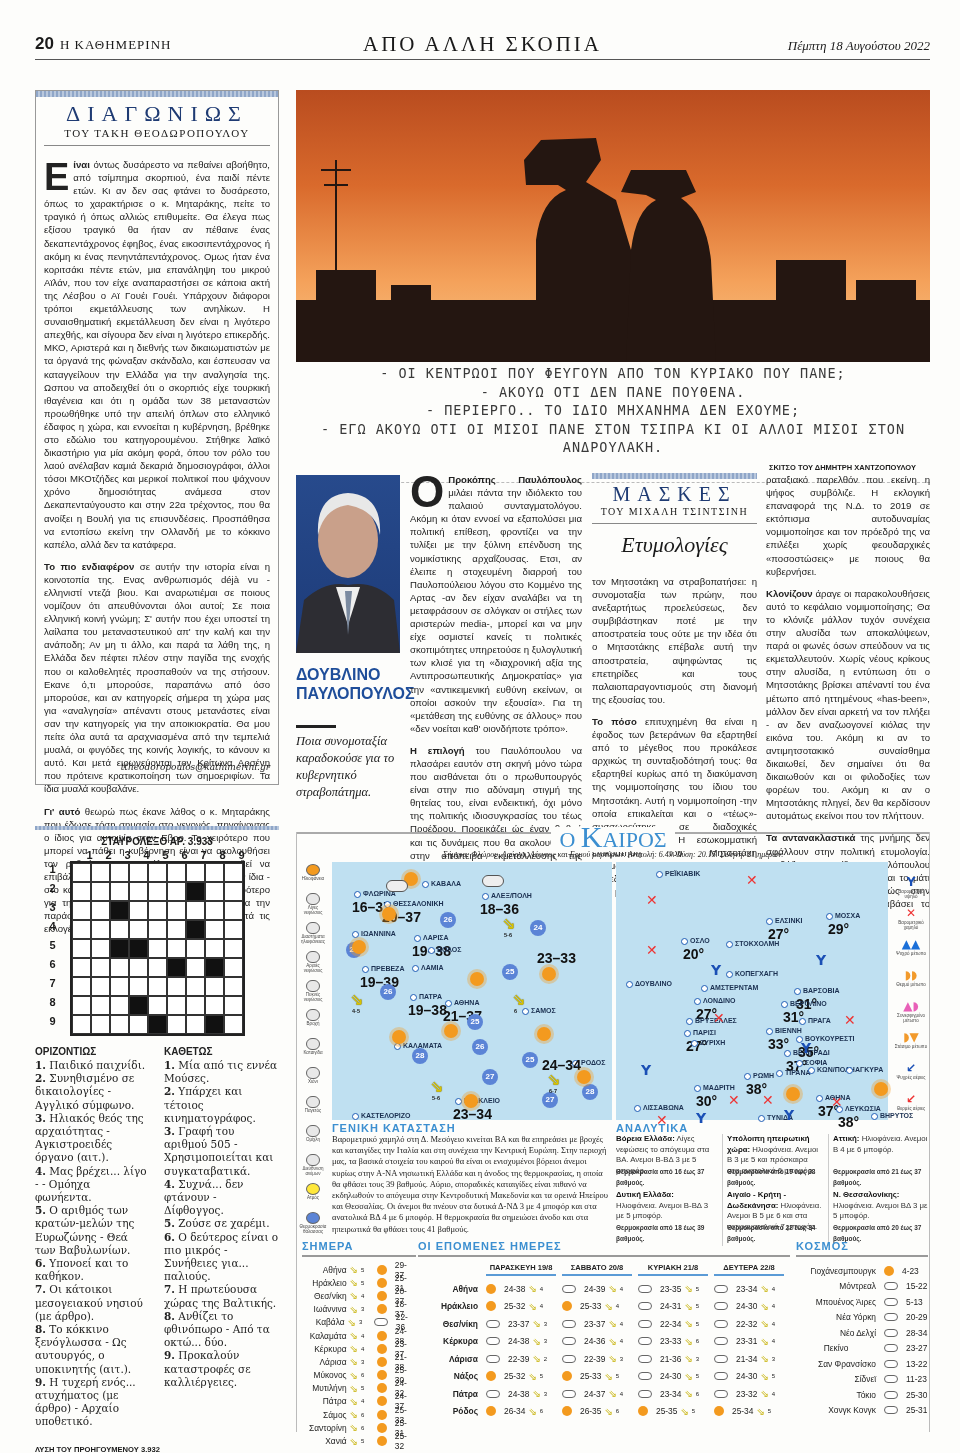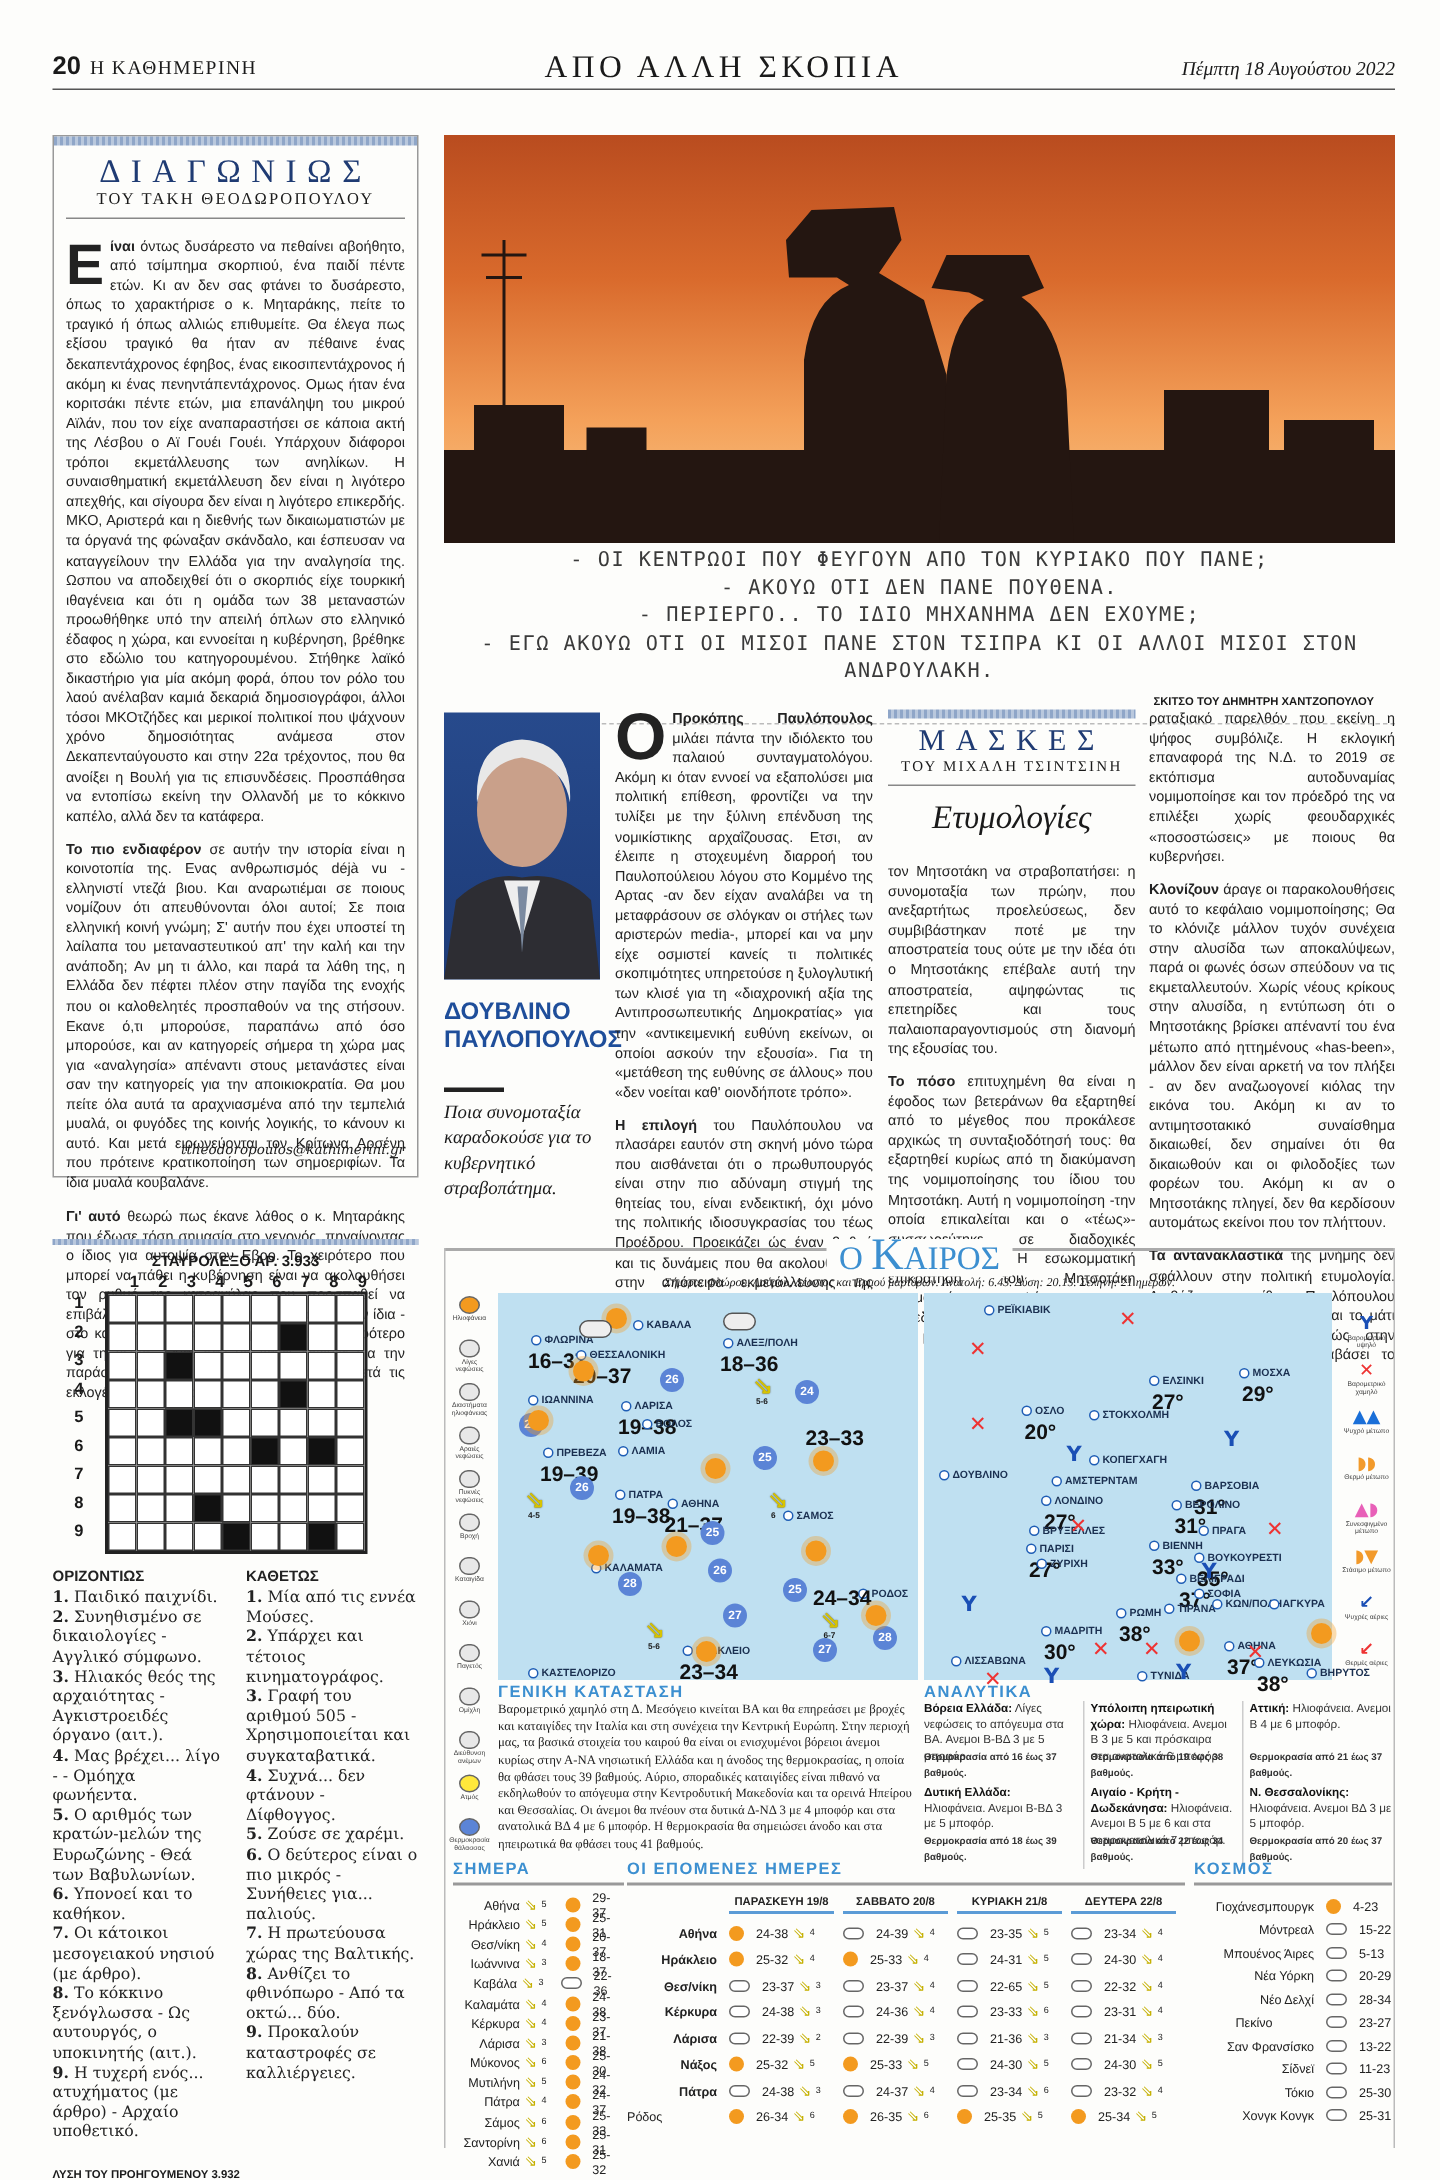--- a/index.html
+++ b/index.html
@@ -696,21 +696,21 @@
             <span style="font-size:6px">3</span>
           </span>
           <span style="width:76px;display:flex;align-items:center">
             <span class="ic c" style="margin-right: 8px;"></span>
             <span>23-37</span>
             <span class="ar">⇘</span>
             <span style="font-size:6px">4</span>
           </span>
           <span style="width:76px;display:flex;align-items:center">
             <span class="ic c" style="margin-right: 8px;"></span>
-            <span>22-65</span>
+            <span>22-34</span>
             <span class="ar">⇘</span>
             <span style="font-size:6px">5</span>
           </span>
           <span style="width:76px;display:flex;align-items:center">
             <span class="ic c" style="margin-right: 8px;"></span>
             <span>22-32</span>
             <span class="ar">⇘</span>
             <span style="font-size:6px">4</span>
           </span>
         </div>
@@ -816,21 +816,21 @@
             <span style="font-size:6px">6</span>
           </span>
           <span style="width:76px;display:flex;align-items:center">
             <span class="ic c" style="margin-right: 8px;"></span>
             <span>23-32</span>
             <span class="ar">⇘</span>
             <span style="font-size:6px">4</span>
           </span>
         </div>
         <div class="row" style="height:17.5px">
-          <span style="width:60px;font-weight:normal;margin-right:8px">Ρόδος</span>
+          <span style="width:60px;text-align:right;font-weight:bold;margin-right:8px">Ρόδος</span>
           <span style="width:76px;display:flex;align-items:center">
             <span class="ic" style="margin-right: 8px;"></span>
             <span>26-34</span>
             <span class="ar">⇘</span>
             <span style="font-size:6px">6</span>
           </span>
           <span style="width:76px;display:flex;align-items:center">
             <span class="ic" style="margin-right: 8px;"></span>
             <span>26-35</span>
             <span class="ar">⇘</span>

